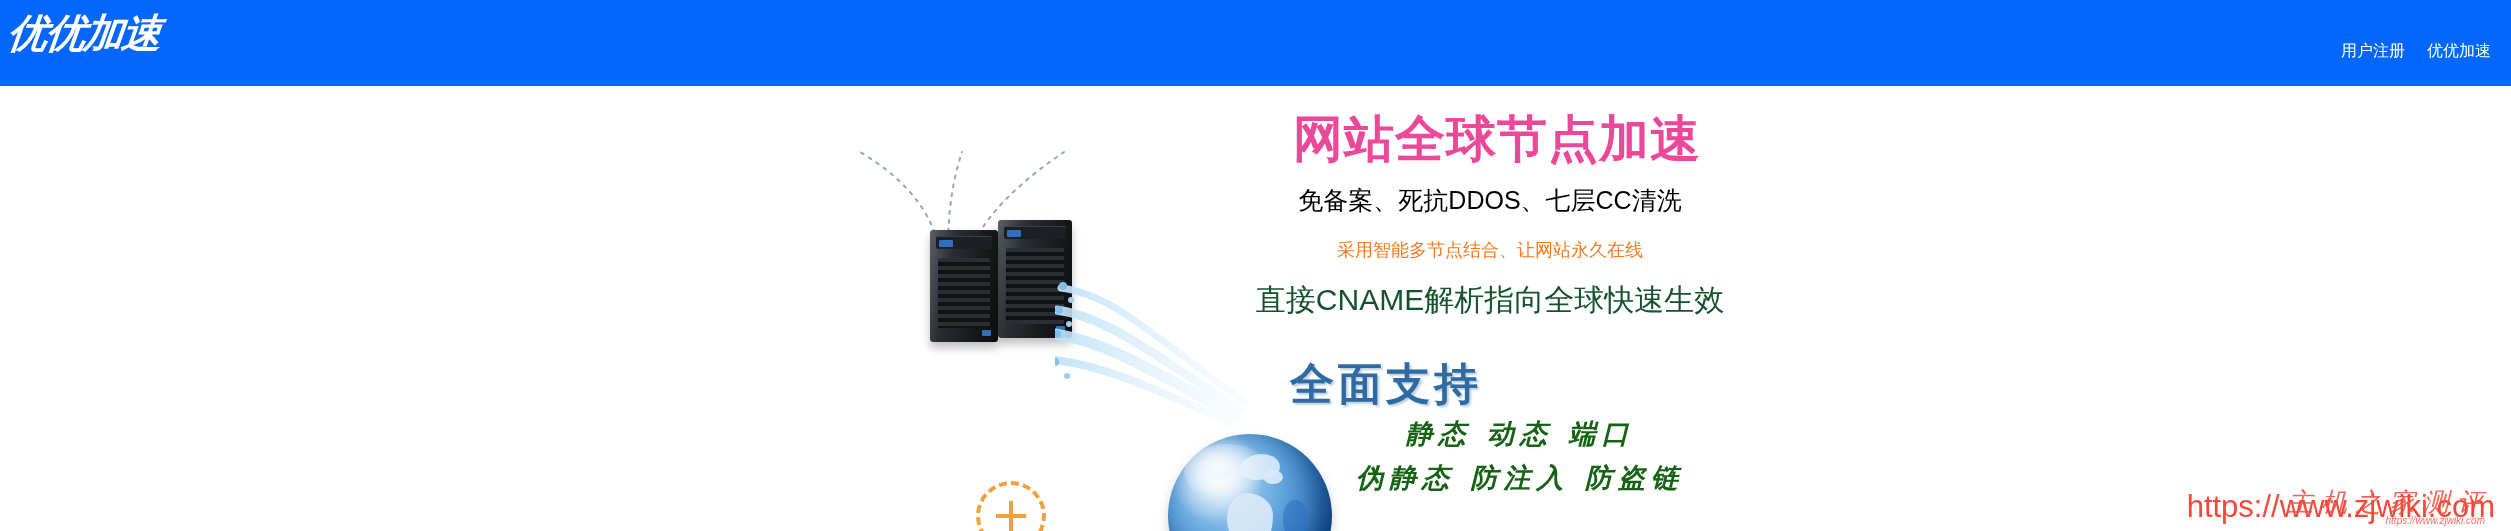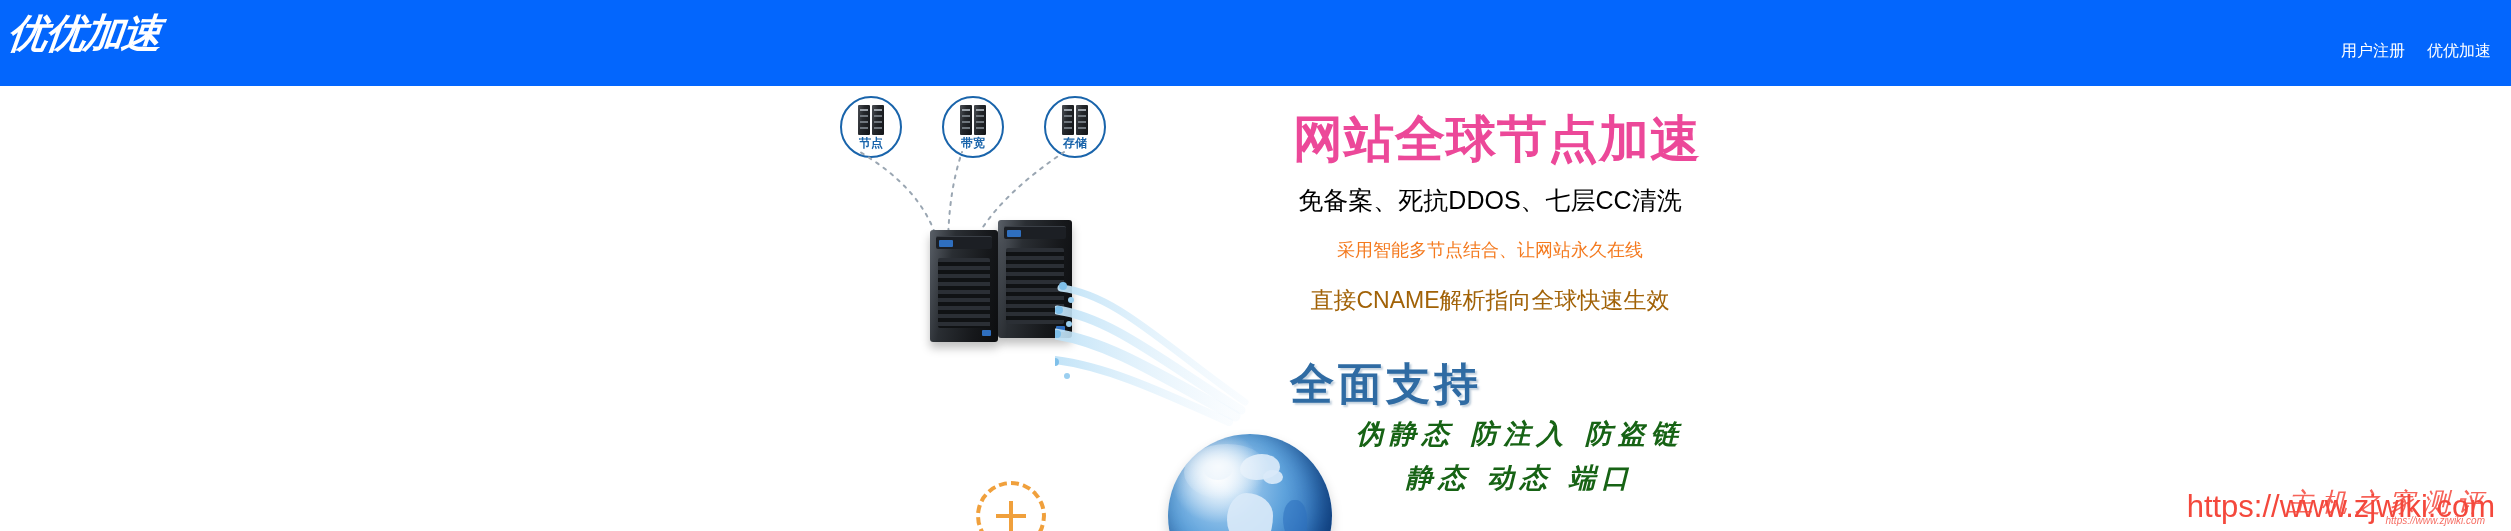--- a/index.html
+++ b/index.html
@@ -200,21 +200,21 @@
     font-size: 25px; color: #000000; line-height: 32px; white-space: nowrap;
   }
   .sub2 {
     position: absolute; left: 10px; top: 148px;
     width: 500px; text-align: center;
     font-size: 18px; color: #f47a1f; line-height: 32px; white-space: nowrap;
   }
   .sub3 {
     position: absolute; left: 10px; top: 198px;
     width: 500px; text-align: center;
-    font-size: 23px; color: #a16207; line-height: 32px; white-space: nowrap;
+    font-size: 30px; color: #14532d; line-height: 32px; white-space: nowrap;
   }
 
   
   .support { position: absolute; left: 1290px; top: 270px; width: 460px; }
   .support-title {
     text-align: left;
     font-size: 44px;
     font-weight: bold;
     color: #2f6ba3;
     line-height: 56px;
@@ -276,43 +276,20 @@
   <div class="header">
     <div class="logo">优优加速</div>
     <div class="nav">
       <a href="#">用户注册</a>
       <a href="#">优优加速</a>
     </div>
   </div>
 
   <div class="hero">
 
-    <div class="badges">
-      <div class="badge">
-        <div class="rack">
-            <i></i>
-            <i></i>
-          </div>
-        <div class="cap">节点</div>
-      </div>
-      <div class="badge">
-        <div class="rack">
-            <i></i>
-            <i></i>
-          </div>
-        <div class="cap">带宽</div>
-      </div>
-      <div class="badge">
-        <div class="rack">
-            <i></i>
-            <i></i>
-          </div>
-        <div class="cap">存储</div>
-      </div>
-    </div>
 
     <svg class="connectors" viewBox="0 0 340 110" width="340" height="110">
       <path d="M120 104 C 110 60, 80 30, 40 6" stroke="#9aa6b2" stroke-width="2" fill="none" stroke-dasharray="3 6" stroke-linecap="round"></path>
       <path d="M128 104 C 128 60, 134 30, 142 6" stroke="#9aa6b2" stroke-width="2" fill="none" stroke-dasharray="3 6" stroke-linecap="round"></path>
       <path d="M150 104 C 170 60, 212 28, 244 6" stroke="#9aa6b2" stroke-width="2" fill="none" stroke-dasharray="3 6" stroke-linecap="round"></path>
     </svg>
 
     <div class="servers">
       <div class="tower back">
         <div class="panelTop"></div>
@@ -366,22 +343,22 @@
 
     <div class="copy">
       <div class="headline">网站全球节点加速</div>
       <div class="sub1">免备案、死抗DDOS、七层CC清洗</div>
       <div class="sub2">采用智能多节点结合、让网站永久在线</div>
       <div class="sub3">直接CNAME解析指向全球快速生效</div>
     </div>
 
     <div class="support">
       <div class="support-title">全面支持</div>
+      <div class="support-row">静态  动态  端口</div>
       <div class="support-row">伪静态  防注入  防盗链</div>
-      <div class="support-row">静态  动态  端口</div>
     </div>
 
   </div>
 
   <div class="watermark-cn">主机之家测评</div>
   <div class="watermark">https://www.zjwiki.com</div>
   <div class="watermark-url-small">https://www.zjwiki.com</div>
 
 </div>
 

